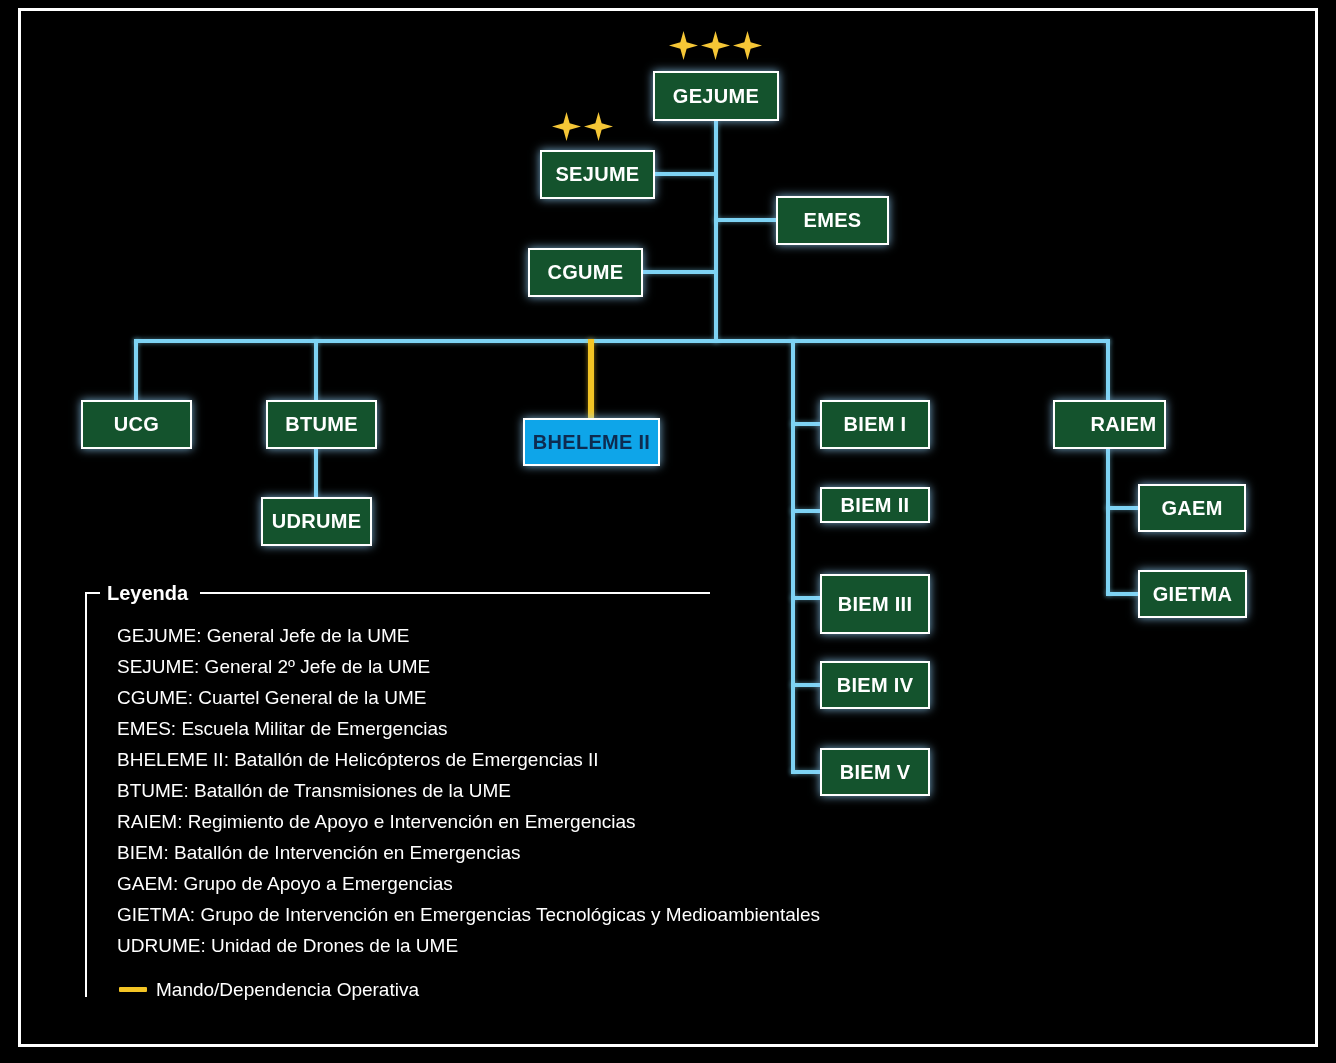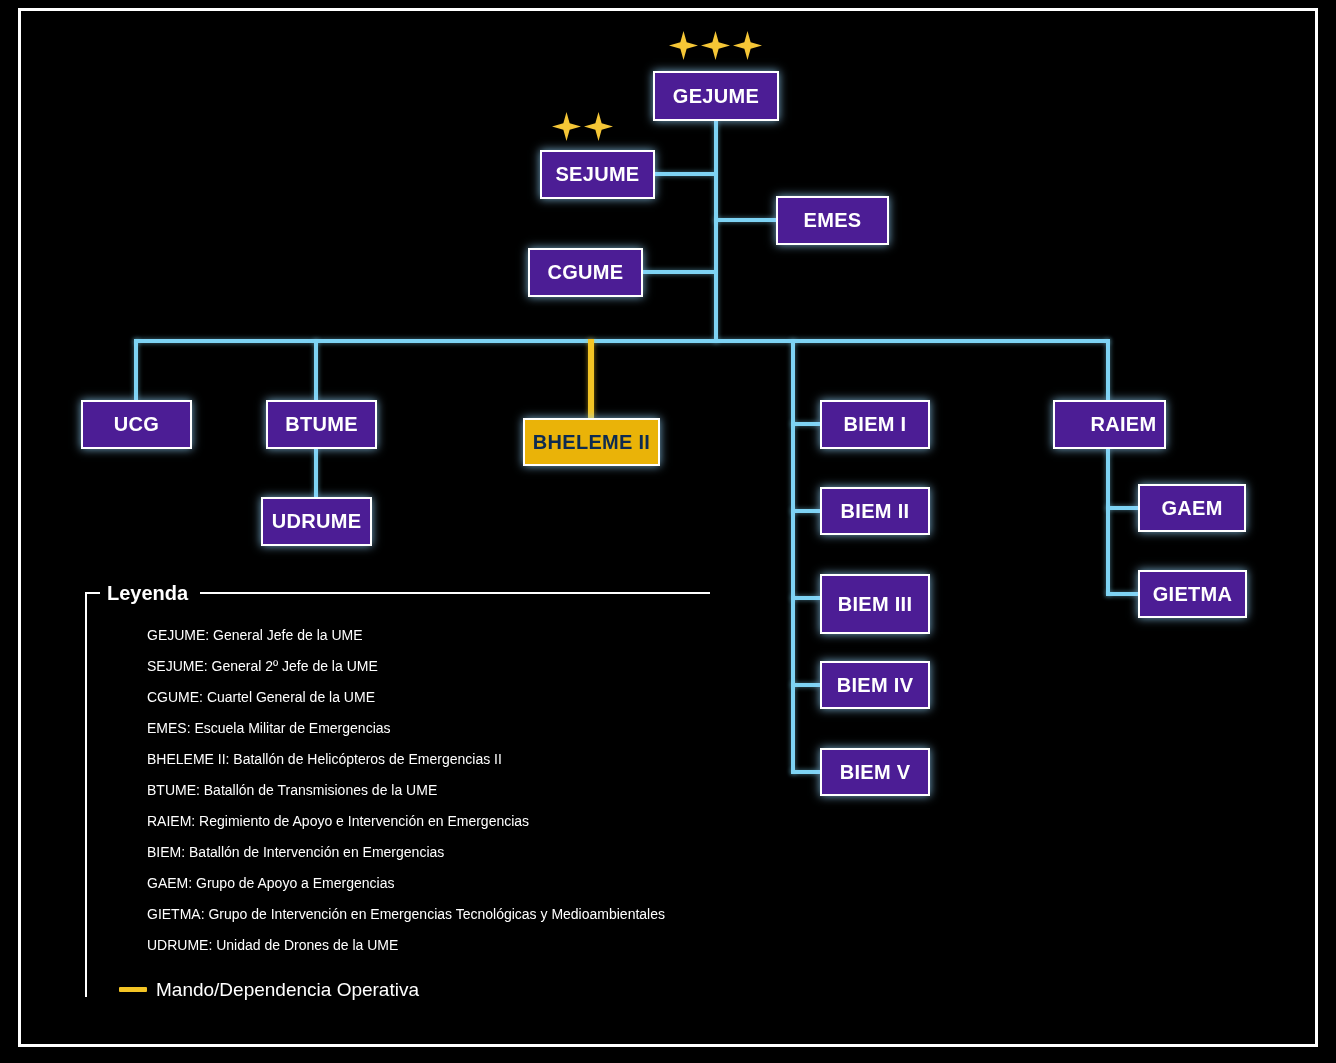--- a/index.html
+++ b/index.html
@@ -1,35 +1,35 @@
 <!DOCTYPE html>
 <html><head>
 <meta charset="utf-8">
 <style>
   * { margin:0; padding:0; box-sizing:border-box; }
   html,body { background:#000; }
   body { font-family:"Liberation Sans", sans-serif; }
   .canvas { position:relative; width:1336px; height:1063px; background:#000; overflow:hidden; }
   .frame { position:absolute; inset:8px 18px 16px 18px; border:3px solid #ffffff; pointer-events:none; }
 
-  .node { position:absolute; background:#4c1d95; border:2px solid #ffffff;
+  .node { position:absolute; background:#14532d; border:2px solid #ffffff;
           display:flex; align-items:center; justify-content:center;
           color:#ffffff; font-weight:bold; font-size:20px; letter-spacing:.3px;
           box-shadow:0 0 9px rgba(150,215,255,.8); white-space:nowrap; }
-  .node.gold { background:#eab308; color:#0e2b50; }
+  .node.gold { background:#0ea5e9; color:#0e2b50; }
 
   .line { position:absolute; background:#7ed3f4; box-shadow:0 0 5px rgba(126,211,244,.55); }
   .line.gold { background:#f3c425; box-shadow:0 0 5px rgba(243,196,37,.55); }
 
   .stars { position:absolute; display:flex; gap:3px; align-items:flex-end; }
   .stars svg { display:block; }
 
   .legend-title { position:absolute; color:#fff; font-weight:bold; font-size:20px; white-space:nowrap; }
   .legend-rule  { position:absolute; background:#fff; }
-  .legend-entries { position:absolute; color:#fff; font-size:14px; line-height:31px; white-space:nowrap;margin-left:30px; }
+  .legend-entries { position:absolute; color:#fff; font-size:19px; line-height:31px; white-space:nowrap; }
   .legend-swatch { position:absolute; background:#f3c425; border-radius:1px; }
   .legend-key-label { position:absolute; color:#fff; font-size:19px; white-space:nowrap; }
 </style>
 </head>
 <body>
 
 <div class="canvas">
   <div class="frame"></div>
 
   <div class="stars" style="left:669px; top:31px;">
@@ -92,21 +92,21 @@
     </div>
   <div class="node" style="left:261px; top:497px; width:111px; height:49px;">
       <span>UDRUME</span>
     </div>
   <div class="node gold" style="left:523px; top:418px; width:137px; height:48px;">
       <span>BHELEME II</span>
     </div>
   <div class="node" style="left:820px; top:400px; width:110px; height:49px;">
       <span>BIEM I</span>
     </div>
-  <div class="node" style="left:820px; top:487px; width:110px; height:48px;">
+  <div class="node" style="left:820px; top:487px; width:110px; height:36px;">
       <span>BIEM II</span>
     </div>
   <div class="node" style="left:820px; top:574px; width:110px; height:60px;text-align:center;">
       <span>BIEM III</span>
     </div>
   <div class="node" style="left:820px; top:661px; width:110px; height:48px;">
       <span>BIEM IV</span>
     </div>
   <div class="node" style="left:820px; top:748px; width:110px; height:48px;">
       <span>BIEM V</span>

